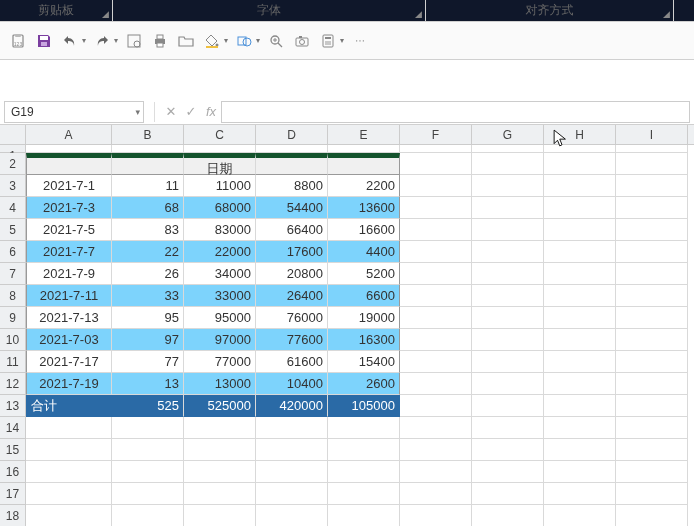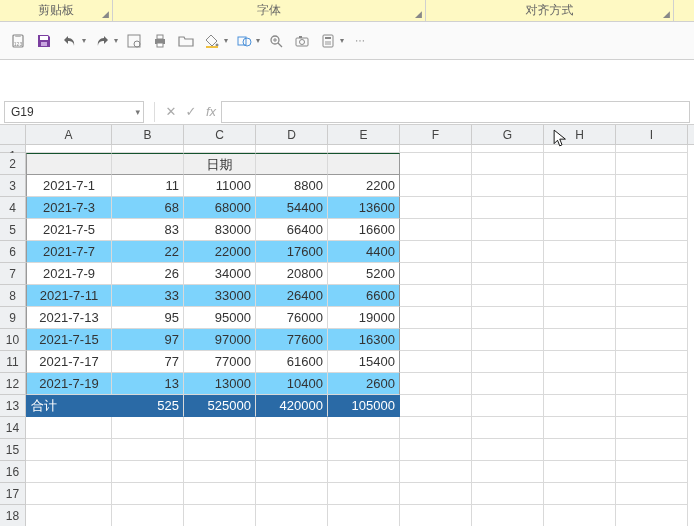--- a/index.html
+++ b/index.html
@@ -1,19 +1,19 @@
 <!DOCTYPE html>
 <html><head>
 <meta charset="utf-8">
 <style>
 * { margin: 0; padding: 0; box-sizing: border-box; }
 body { font-family: "Microsoft YaHei", Arial, sans-serif; font-size: 12px; background: #fff; color: #333; user-select: none; }
 
 
-.ribbon-groups { display: flex; height: 22px; border-bottom: 1px solid #d0d0d0; background: #fef9c3; }
+.ribbon-groups { display: flex; height: 22px; border-bottom: 1px solid #d0d0d0; background: #0f172a; }
 .ribbon-group { display: flex; align-items: center; justify-content: center; border-right: 1px solid #d0d0d0; font-size: 12px; color: #666; position: relative; }
 .ribbon-group .dlg { position: absolute; right: 3px; bottom: 2px; font-size: 9px; color: #888; }
 .rg0 { width: 113px; }
 .rg1 { width: 313px; }
 .rg2 { width: 248px; }
 
 
 .toolbar { display: flex; align-items: center; gap: 6px; padding: 6px 8px; border-bottom: 1px solid #d0d0d0; background: #fafafa; height: 38px; }
 .tb-btn { width: 20px; height: 20px; display: flex; align-items: center; justify-content: center; color: #555; cursor: pointer; }
 .tb-btn svg { width: 16px; height: 16px; }
@@ -38,21 +38,21 @@
 .row { display: flex; height: 22px; }
 .row-h { width: 26px; border-right: 1px solid #ccc; border-bottom: 1px solid #ccc; background: #eef0f2; text-align: center; line-height: 22px; color: #444; font-size: 12px; }
 .cell { width: 72px; border-right: 1px solid #d9d9d9; border-bottom: 1px solid #d9d9d9; padding: 0 4px; line-height: 22px; font-size: 13px; color: #333; }
 .cell.A { width: 86px; }
 .cell.num { text-align: right; }
 .cell.txt { text-align: left; }
 .cell.ctr { text-align: center; }
 
 
 .row.r1 { height: 8px; } .row.r1 .cell { height: 8px; line-height: 8px; }
-.header-merge { background: #f0f0f0; border-top: 1px solid #14532d; border-bottom: 1px solid #999; }
+.header-merge { background: #f0f0f0; border-top: 5px solid #14532d; border-bottom: 1px solid #999; }
 .band0 { background: #fff; }
 .band1 { background: #7dd3fc; }
 .totals { background: #2a6aa6 !important; color: #fff !important; }
 .table-a { border-left: 1px solid #999; }
 .table-e { border-right: 1px solid #999; }
 .totals.table-a, .totals.table-e { border-color: #2a6aa6; }
 .row.r13 .cell.in-table { border-bottom: 1px solid #2a6aa6; }
 
 
 .cursor { position: absolute; pointer-events: none; }
@@ -308,21 +308,21 @@
         <div class="cell num in-table band0">95000</div>
         <div class="cell num in-table band0">76000</div>
         <div class="cell num in-table table-e band0">19000</div>
         <div class="cell "></div>
         <div class="cell "></div>
         <div class="cell "></div>
         <div class="cell "></div>
       </div>
       <div class="row ">
         <div class="row-h">10</div>
-        <div class="cell A ctr in-table table-a band1">2021-7-15</div>
+        <div class="cell A ctr in-table table-a band1">2021-7-03</div>
         <div class="cell num in-table band1">97</div>
         <div class="cell num in-table band1">97000</div>
         <div class="cell num in-table band1">77600</div>
         <div class="cell num in-table table-e band1">16300</div>
         <div class="cell "></div>
         <div class="cell "></div>
         <div class="cell "></div>
         <div class="cell "></div>
       </div>
       <div class="row ">

